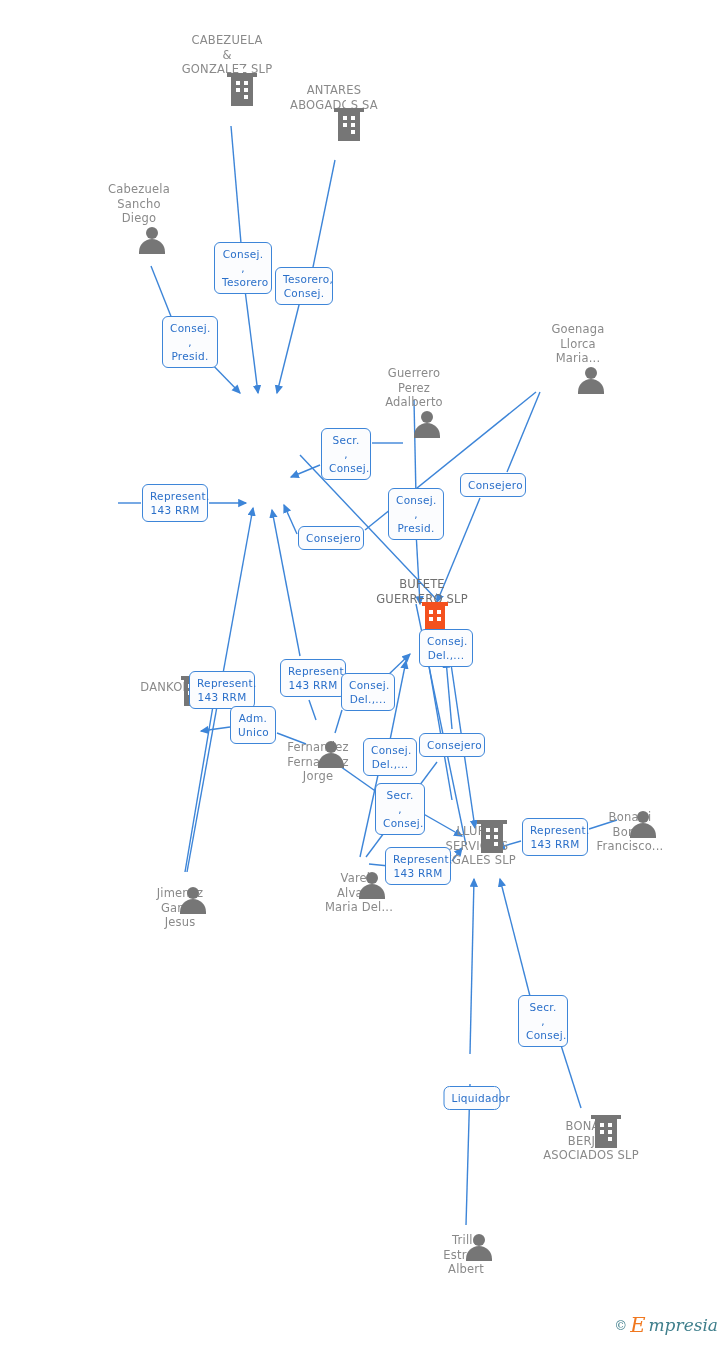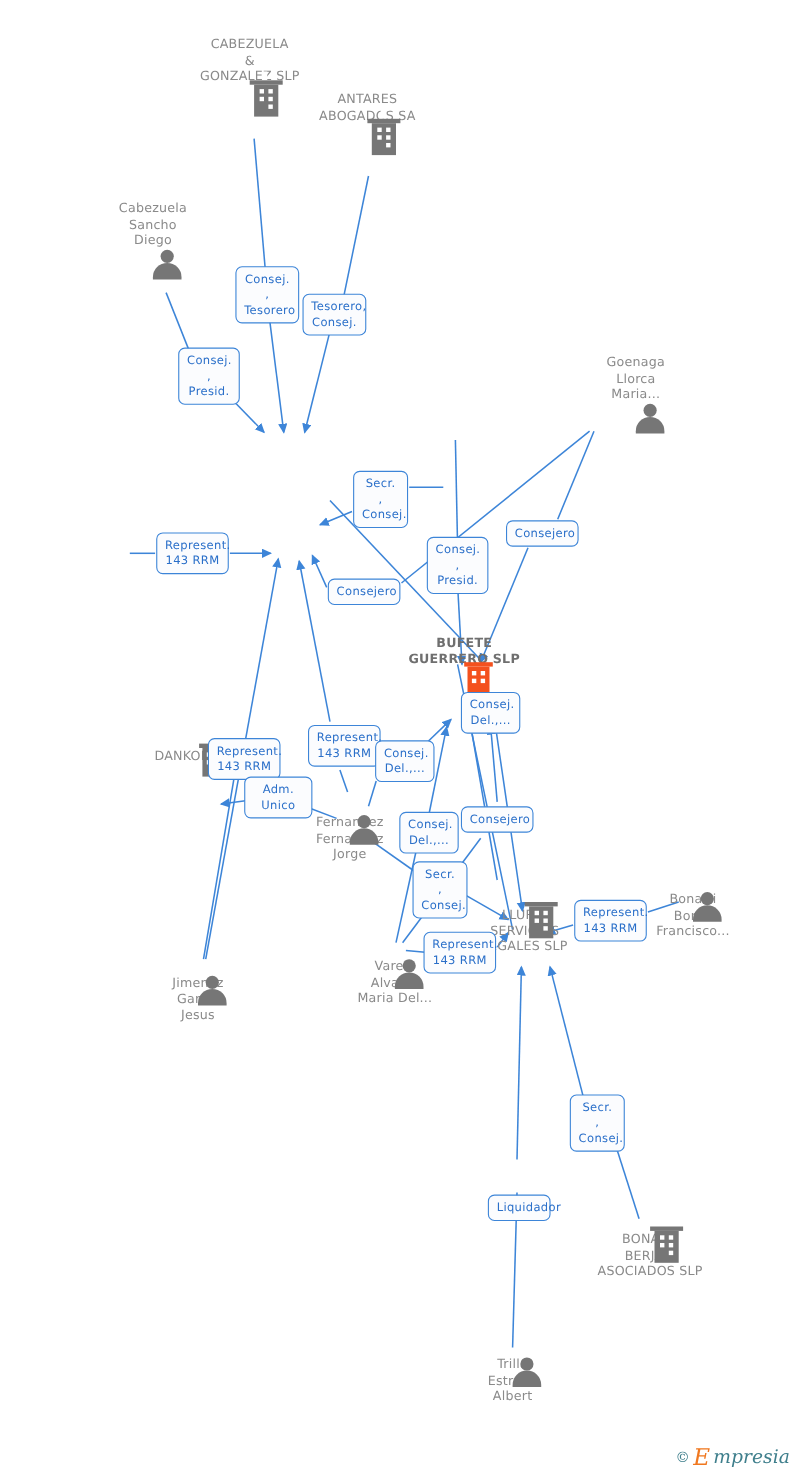--- a/index.html
+++ b/index.html
@@ -155,25 +155,33 @@
 
   <div class="node person" style="left:578px;top:322px;">
     <div class="caption">Goenaga
 Llorca
 Maria...</div>
     <span class="glyph">
       <span class="per"><i class="head"></i><i class="torso"></i></span>
     </span>
   </div>
 
+  <div class="node person" style="left:414px;top:366px;">
+    <div class="caption">Guerrero
+Perez
+Adalberto</div>
+    <span class="glyph">
+      <span class="per"><i class="head"></i><i class="torso"></i></span>
+    </span>
+  </div>
 
 
 
   <div class="node company" style="left:422px;top:577px;">
-    <div class="caption" style="color:#6f6f6f;font-weight:bold;">BUFETE
+    <div class="caption" style="color:#6f6f6f;font-weight:normal;">BUFETE
 GUERRERO SLP</div>
     <span class="glyph">
       <span class="bld orange sm"><i class="body"></i><i class="w" style="left:7px;top:4px"></i><i class="w" style="left:15px;top:4px"></i><i class="w" style="left:7px;top:11px"></i><i class="w" style="left:15px;top:11px"></i><i class="base"></i></span>
     </span>
   </div>
 
   <div class="node company" style="left:181px;top:680px;">
     <span class="glyph">
       <span class="bld sm"><i class="body"></i><i class="w" style="left:7px;top:4px"></i><i class="w" style="left:15px;top:4px"></i><i class="w" style="left:7px;top:11px"></i><i class="w" style="left:15px;top:11px"></i><i class="w" style="left:15px;top:18px"></i><i class="door" style="left:10px"></i><i class="base"></i></span>
     </span>
@@ -254,21 +262,21 @@
   <div class="rel" style="left:346px;top:454px;width:50px;">Secr. ,
 Consej.</div>
   <div class="rel" style="left:331px;top:538px;width:66px;">Consejero</div>
   <div class="rel" style="left:416px;top:514px;width:56px;">Consej. ,
 Presid.</div>
   <div class="rel" style="left:493px;top:485px;width:66px;">Consejero</div>
   <div class="rel" style="left:446px;top:648px;width:54px;">Consej.
 Del.,...</div>
   <div class="rel" style="left:222px;top:690px;width:66px;">Represent.
 143 RRM</div>
-  <div class="rel" style="left:253px;top:725px;width:62px;">Adm.
+  <div class="rel" style="left:253px;top:725px;width:46px;">Adm.
 Unico</div>
   <div class="rel" style="left:313px;top:678px;width:66px;">Represent.
 143 RRM</div>
   <div class="rel" style="left:368px;top:692px;width:54px;">Consej.
 Del.,...</div>
   <div class="rel" style="left:390px;top:757px;width:54px;">Consej.
 Del.,...</div>
   <div class="rel" style="left:452px;top:745px;width:66px;">Consejero</div>
   <div class="rel" style="left:400px;top:809px;width:50px;">Secr. ,
 Consej.</div>

